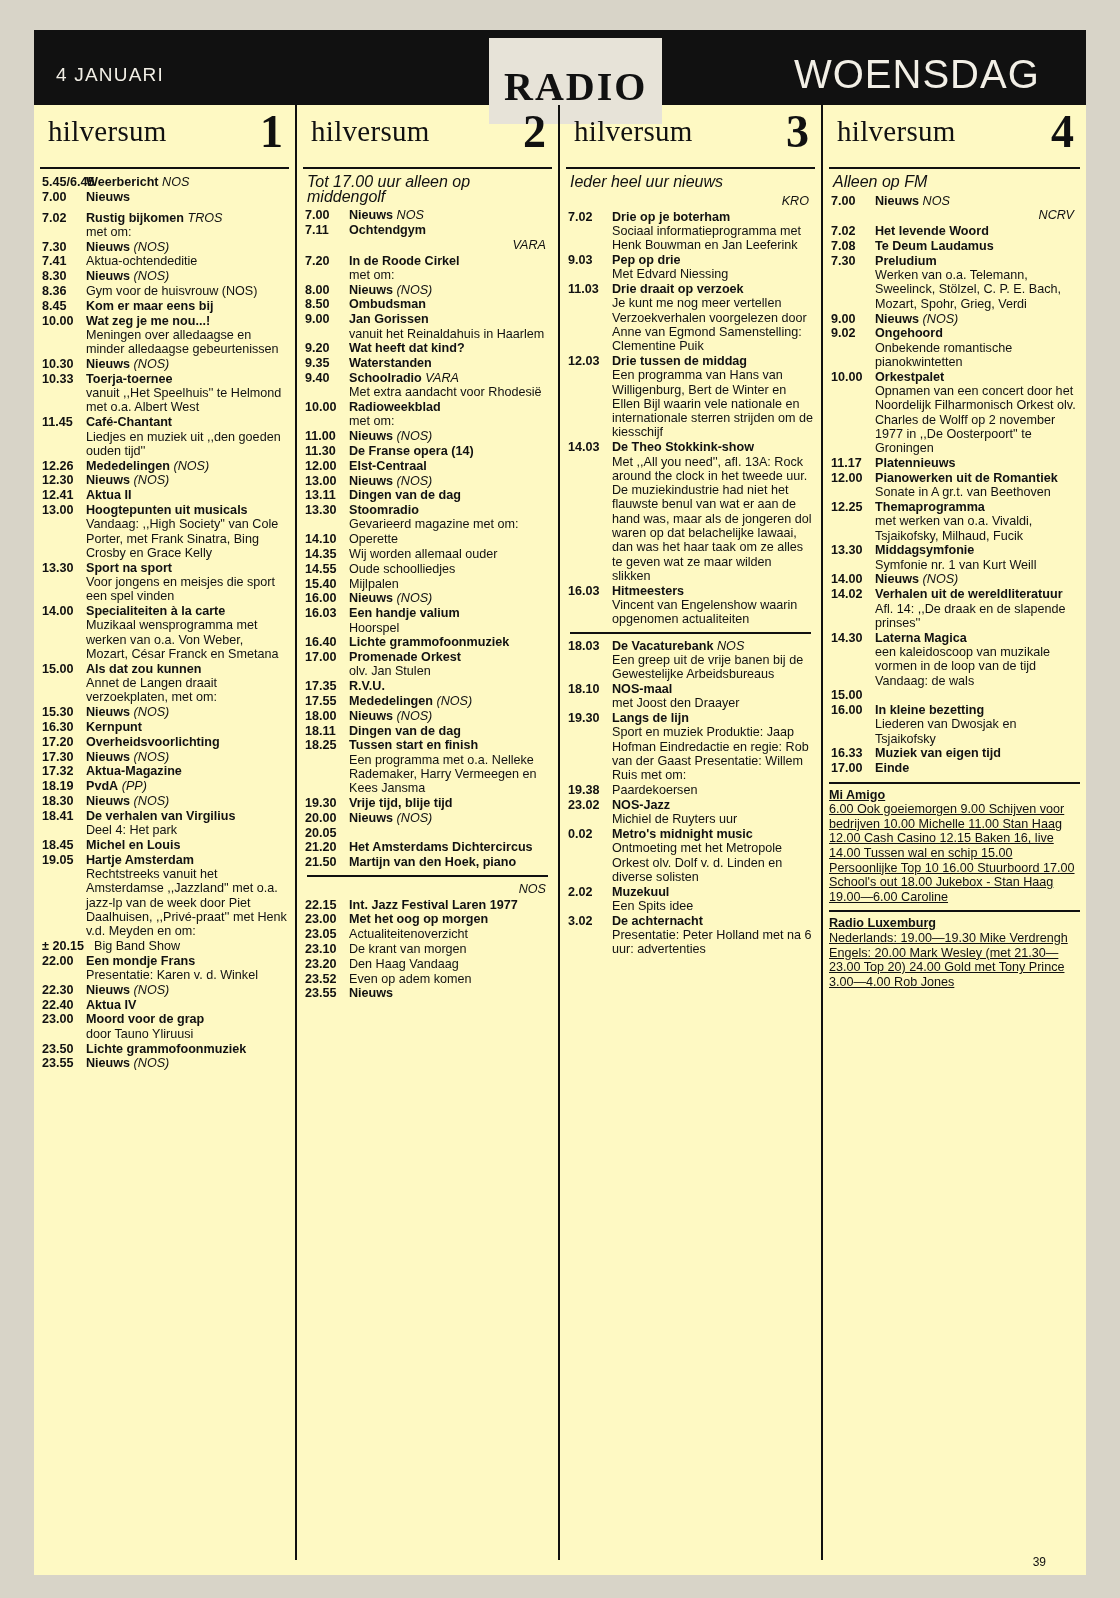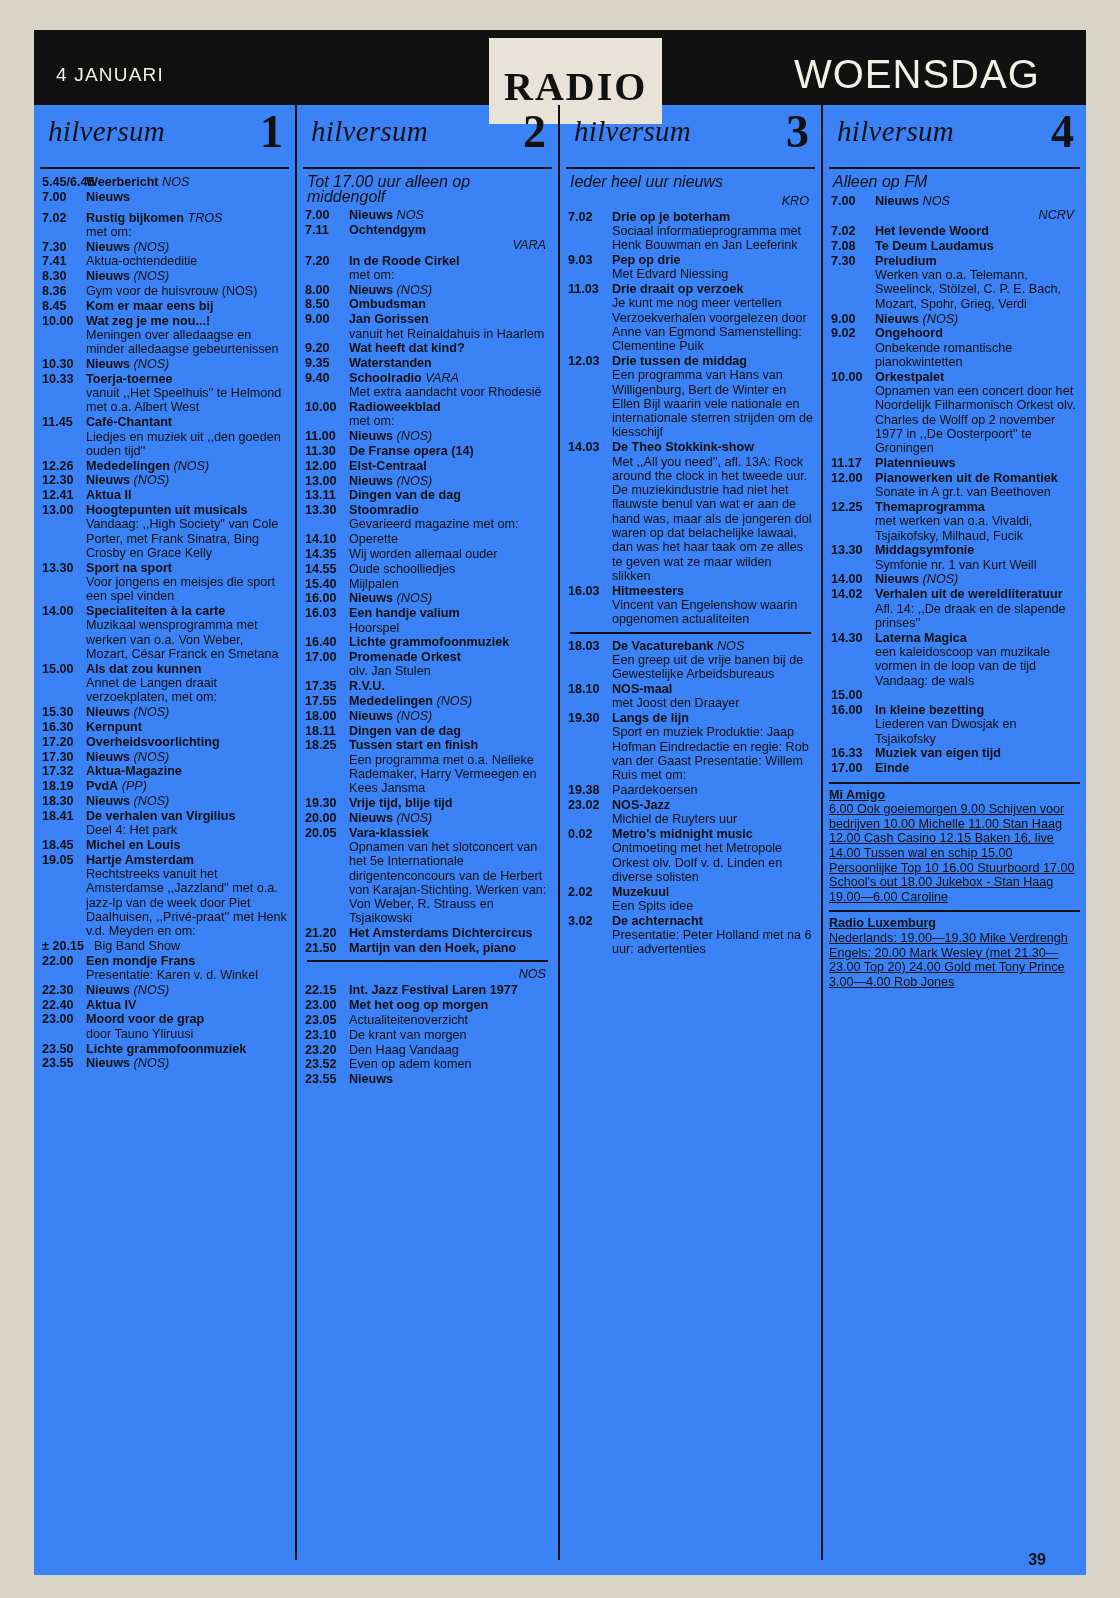--- a/index.html
+++ b/index.html
@@ -6,21 +6,21 @@
   body{
     width:1120px;height:1598px;
     background:#d8d4c8;
     font-family:"Liberation Sans", sans-serif;
     color:#111;
     overflow:hidden;
   }
   .page{
     position:absolute;
     left:34px;top:30px;width:1052px;height:1545px;
-    background:#3b82f6;
+    background:#fef9c3;
   }
   
   .masthead{
     position:relative;
     height:75px;
     background:#111;
     color:#f2efe6;
     margin:0 0 0 0;
   }
   .masthead .date{
@@ -59,21 +59,20 @@
     position:relative;
     height:62px;
     border-bottom:2px solid #111;
     margin-bottom:6px;
   }
   .station .nm{
     position:absolute;left:8px;top:10px;
     font-family:"Liberation Serif", serif;
     font-size:29px;
     letter-spacing:0.3px;
-    font-style:italic;
   }
   .station .num{
     position:absolute;right:6px;top:0px;
     font-family:"Liberation Serif", serif;
     font-weight:bold;
     font-size:46px;
   }
   .note{
     font-style:italic;
     font-size:16px;
@@ -116,21 +115,21 @@
     border-top:2px solid #111;
     margin-top:6px;
     padding-top:4px;
     font-size:12.6px;
     line-height:14.6px;
     text-decoration:underline;
   }
   .blockbox .hd{font-weight:bold;}
   .footer-num{
     position:absolute;right:40px;bottom:6px;
-    font-size:16px;font-weight:bold;color:#111;
+    font-size:12px;font-weight:normal;color:#111;
   }
 </style>
 </head>
 <body>
 
 <div class="page">
 
   <div class="masthead">
     <div class="date">4 JANUARI</div>
     <div class="radio">RADIO</div>
@@ -418,21 +417,20 @@
           <li>
             <span class="t">19.30</span>
             <span class="d"><span class="b">Vrije tijd, blije tijd</span></span>
           </li>
           <li>
             <span class="t">20.00</span>
             <span class="d"><span class="b">Nieuws</span> <span class="i">(NOS)</span></span>
           </li>
           <li>
             <span class="t">20.05</span>
-            <span class="d"><span class="b">Vara-klassiek</span><span class="sub">Opnamen van het slotconcert van het 5e Internationale dirigentenconcours van de Herbert von Karajan-Stichting. Werken van: Von Weber, R. Strauss en Tsjaikowski</span></span>
           </li>
           <li>
             <span class="t">21.20</span>
             <span class="d"><span class="b">Het Amsterdams Dichtercircus</span></span>
           </li>
           <li>
             <span class="t">21.50</span>
             <span class="d"><span class="b">Martijn van den Hoek, piano</span></span>
           </li>
           <hr class="hr">

